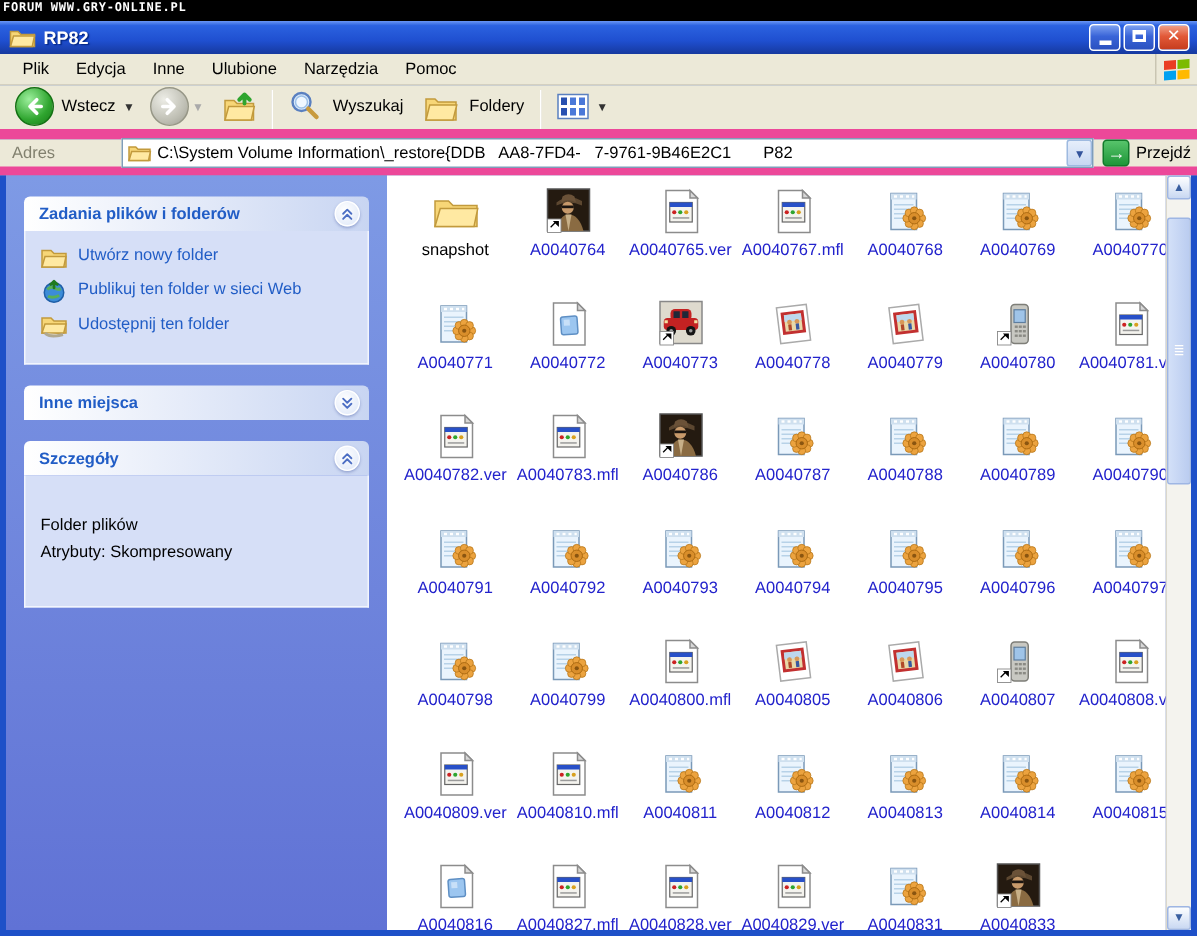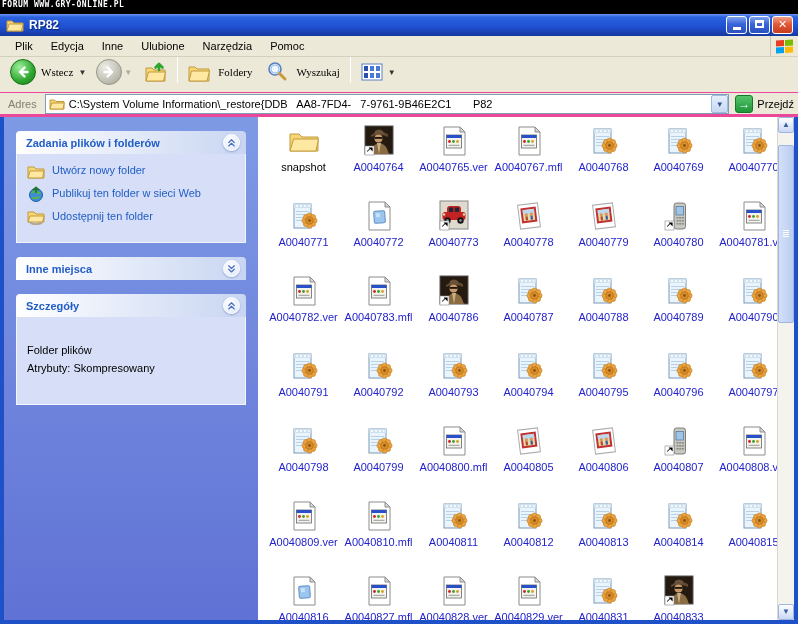--- a/index.html
+++ b/index.html
@@ -23,37 +23,37 @@
   
   .menubar { height:21px; background:#ECE9D8; border-bottom:1px solid #D4D0C0; display:flex; align-items:center; padding-left:6px;text-align:right; }
   .menu-item { padding:3px 9px; color:#000; }
   .menubar .spacer { flex:1; }
   .winlogo { width:28px; height:20px; border-left:1px solid #C9C5B2; display:flex; align-items:center; justify-content:center; }
   .winlogo .grid { display:grid; grid-template-columns:8px 8px; grid-template-rows:6px 6px; gap:1px; transform:skewY(-4deg); }
   .winlogo .grid i:nth-child(1){background:#EA3E23;} .winlogo .grid i:nth-child(2){background:#7CBB00;}
   .winlogo .grid i:nth-child(3){background:#00A1F1;} .winlogo .grid i:nth-child(4){background:#FFB900;}
 
   
-  .toolbar { height:36px; background:#ECE9D8; border-bottom:1px solid #ec4899; display:flex; align-items:flex-start; padding-left:6px;font-family:Liberation Serif, serif; }
+  .toolbar { height:36px; background:#ECE9D8; border-bottom:7px solid #ec4899; display:flex; align-items:flex-end; padding-left:6px; }
   .tb-group { display:flex; align-items:center; height:30px; padding:0 4px; }
   .tb-sep { width:1px; height:26px; background:#C9C5B2; border-right:1px solid #fff; margin:0 3px; }
   .navball { width:26px; height:26px; border-radius:50%; display:flex; align-items:center; justify-content:center; }
   .navball.back { background:radial-gradient(circle at 35% 30%,#9CEF9C,#2FA52F 60%,#177A17); border:1px solid #127012; }
   .navball.fwd  { background:radial-gradient(circle at 35% 30%,#EDEDE6,#BDBDB2 65%,#9A9A8E); border:1px solid #969686; }
   .navball svg { width:14px; height:14px; }
   .tb-label { margin:0 3px 0 5px; }
   .drop { font-size:8px; color:#333; margin:0 2px; }
   .drop.dim { color:#AAA; }
   .tb-ico { width:24px; height:24px; margin:0 2px; }
   .views-btn { display:flex; align-items:center; padding:2px 4px; }
 
   
-  .addressbar { height:24px; background:#ECE9D8; border-bottom:3px solid #ec4899; display:flex; align-items:center; padding:0 4px 0 8px; }
+  .addressbar { height:24px; background:#ECE9D8; border-bottom:6px solid #ec4899; display:flex; align-items:center; padding:0 4px 0 8px; }
   .addr-label { color:#82816F; margin-right:8px; }
-  .addr-box { flex:1; height:20px; background:#fff; border:1px solid #7F9DB9; display:flex; align-items:center; padding-left:3px; }
+  .addr-box { flex:1; height:20px; background:#fff; border:1px solid #7F9DB9; display:flex; align-items:center; padding-left:3px;margin-left:36px; }
   .addr-box .ficon { width:16px; height:12px; margin-right:4px; flex:none; }
   .addr-text { flex:1; color:#000; white-space:pre; overflow:hidden; }
   .addr-drop { width:17px; height:18px; background:linear-gradient(180deg,#E6EEFB,#C8D8F2); border:1px solid #9EBAE0; border-radius:2px; text-align:center; font-size:8px; color:#33549C; line-height:17px; flex:none; }
   .go-btn { display:flex; align-items:center; margin-left:6px; }
   .go-ico { width:18px; height:18px; background:linear-gradient(180deg,#57C46B,#1E9638); border:1px solid #127A2A; border-radius:3px; color:#fff; font-weight:bold; text-align:center; line-height:16px; font-size:12px; }
   .go-text { margin-left:4px; color:#000; }
 
   
   .content { flex:1; display:flex; border-left:4px solid #1E50C8; border-right:4px solid #1E50C8; border-bottom:4px solid #1E50C8; min-height:0; }
 
@@ -148,32 +148,32 @@
     <div class="tb-group">
       <svg class="tb-ico" viewBox="0 0 24 24">
           <path d="M2 8 h6 l2 2 h11 v11 H2 Z" fill="#F7D677" stroke="#C29A3C"></path>
           <path d="M2 21 L4.5 12 h17 L19.5 21 Z" fill="#FFE9A2" stroke="#C29A3C"></path>
           <path d="M15 10 V4 M15 4 L11.5 7.5 M15 4 L18.5 7.5" stroke="#2FA52F" stroke-width="2.6" fill="none" stroke-linecap="round" stroke-linejoin="round"></path>
         </svg>
     </div>
     <div class="tb-sep"></div>
     <div class="tb-group">
       <svg class="tb-ico" viewBox="0 0 24 24">
-          <path d="M2 7 h6 l2 2 h12 v12 H2 Z" fill="#F7D677" stroke="#C29A3C"></path>
-          <path d="M2 21 L4.5 11 h18 L20 21 Z" fill="#FFE9A2" stroke="#C29A3C"></path>
-        </svg>
-      <span class="tb-label">Foldery</span>
-    </div>
-    <div class="tb-group">
-      <svg class="tb-ico" viewBox="0 0 24 24">
           <circle cx="10" cy="9" r="6" fill="#DCEBFA" stroke="#5A80C0" stroke-width="1.6"></circle>
           <circle cx="10" cy="9" r="4" fill="#EFF7FF" stroke="#9CC0E8" stroke-width="1"></circle>
           <path d="M14.5 13.5 L20 19" stroke="#C89A3C" stroke-width="3" stroke-linecap="round"></path>
         </svg>
       <span class="tb-label">Wyszukaj</span>
+    </div>
+    <div class="tb-group">
+      <svg class="tb-ico" viewBox="0 0 24 24">
+          <path d="M2 7 h6 l2 2 h12 v12 H2 Z" fill="#F7D677" stroke="#C29A3C"></path>
+          <path d="M2 21 L4.5 11 h18 L20 21 Z" fill="#FFE9A2" stroke="#C29A3C"></path>
+        </svg>
+      <span class="tb-label">Foldery</span>
     </div>
     <div class="tb-sep"></div>
     <div class="tb-group views-btn">
       <svg class="tb-ico" viewBox="0 0 24 24">
           <rect x="2" y="4" width="20" height="16" fill="#fff" stroke="#5A80C0"></rect>
           <rect x="4" y="6" width="4" height="5" fill="#2850B0"></rect>
           <rect x="10" y="6" width="4" height="5" fill="#4A78D8"></rect>
           <rect x="16" y="6" width="4" height="5" fill="#4A78D8"></rect>
           <rect x="4" y="13" width="4" height="5" fill="#2850B0"></rect>
           <rect x="10" y="13" width="4" height="5" fill="#4A78D8"></rect>

